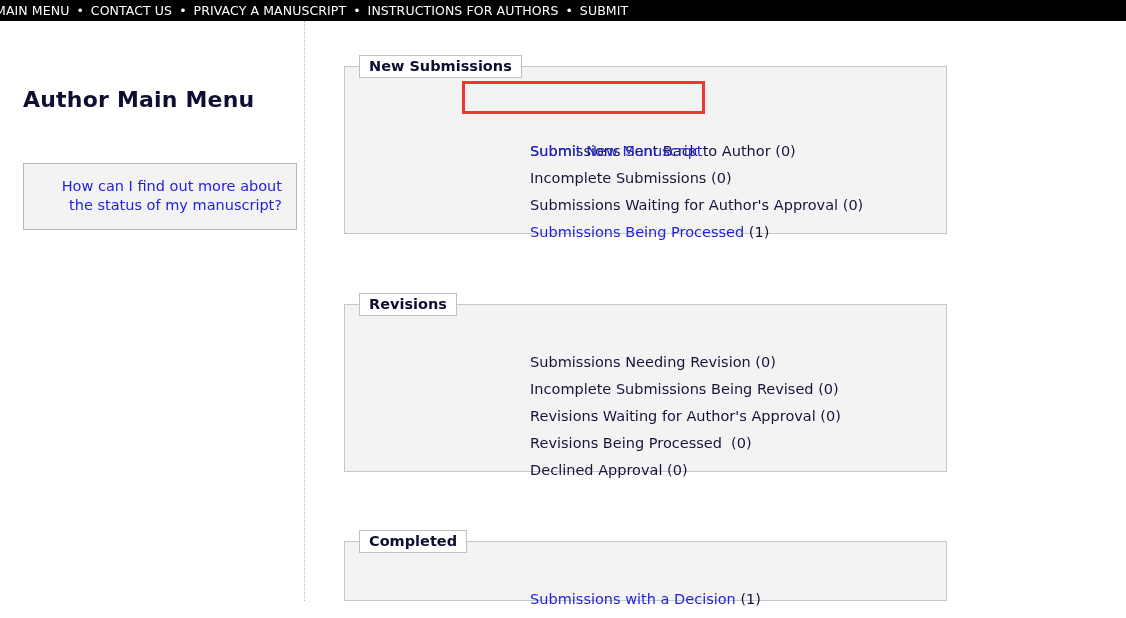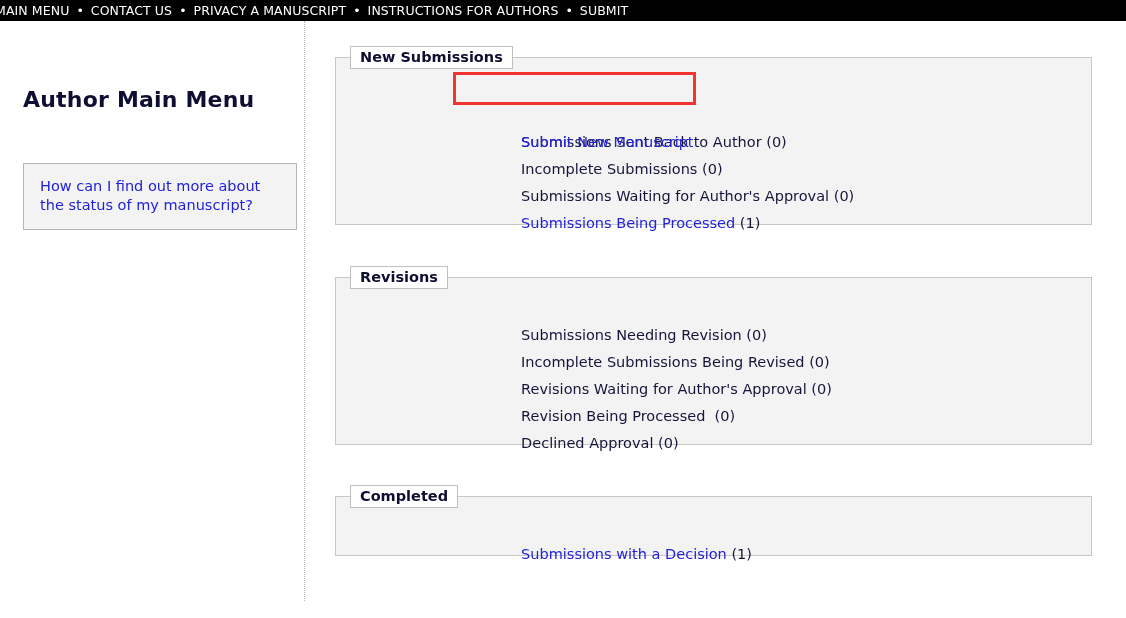--- a/index.html
+++ b/index.html
@@ -74,35 +74,36 @@
     background: #f3f3f3;
     padding: 13px 14px 14px 16px;
   }
   .help-link {
     color: #2222dd;
     font-size: 14.5px;
     line-height: 19px;
     text-decoration: none;
     cursor: pointer;
     display: block;
+    text-align: right;
   }
 
   
   .content {
     padding-left: 30px;
     padding-top: 0;
     flex: 1;
   }
 
   fieldset.panel {
-    width: 757px;
+    width: 603px;
     box-sizing: border-box;
     border: 1px solid #c7c7c7;
     background: #f3f3f3;
-    margin: 0;
+    margin: 9px;
     padding: 0;
   }
   fieldset.panel > legend.panel-legend {
     margin-left: 14px;
     padding: 1px 9px 2px 9px;
     background: #ffffff;
     border: 1px solid #c0c0c0;
     font-size: 14.5px;
     font-weight: bold;
     color: #0e0e33;
@@ -218,21 +219,21 @@
 
         <div class="row">
           <span class="label">Incomplete Submissions Being Revised</span><span class="count"> (0)</span>
         </div>
 
         <div class="row">
           <span class="label">Revisions Waiting for Author's Approval</span><span class="count"> (0)</span>
         </div>
 
         <div class="row">
-          <span class="label">Revision Being Processed</span><span class="count">  (0)</span>
+          <span class="label">Revisions Being Processed</span><span class="count">  (0)</span>
         </div>
 
         <div class="row">
           <span class="label">Declined Approval</span><span class="count"> (0)</span>
         </div>
 
       </div>
     </fieldset>
 
     <div class="panel-gap-2"></div>

